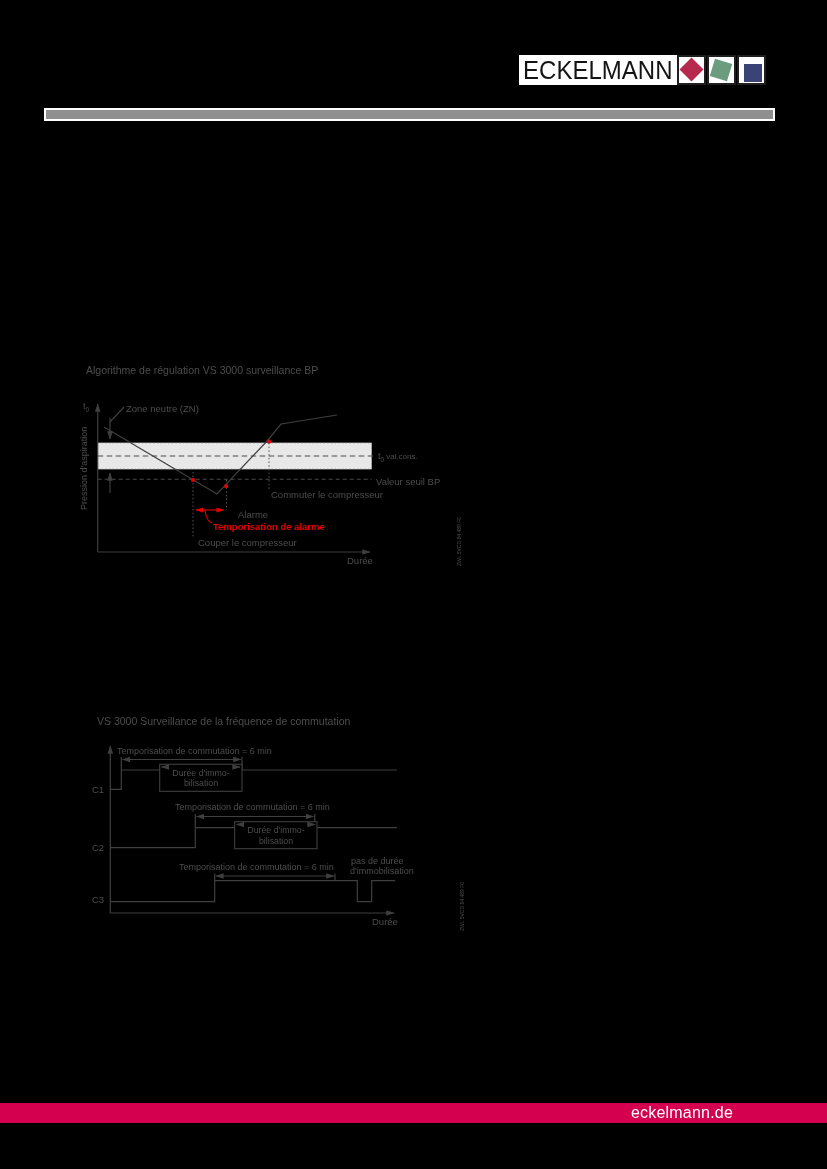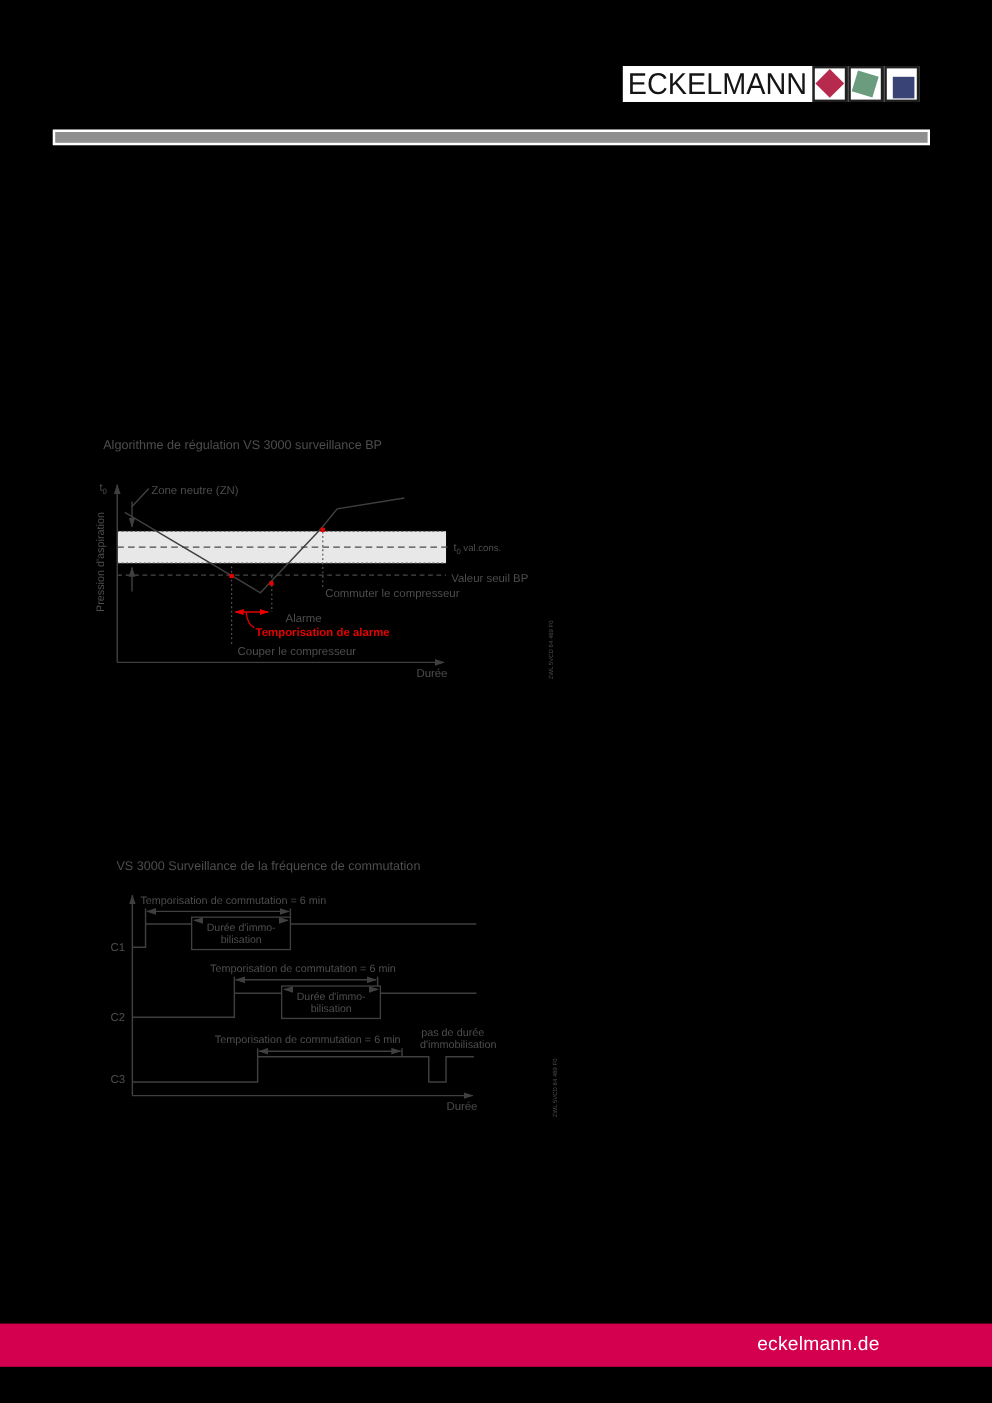--- a/index.html
+++ b/index.html
@@ -42,21 +42,21 @@
   svg{display:block;}
   svg text{fill:#4d4d4d;font-family:"Liberation Sans",sans-serif;}
   .gline{stroke:#3f3f3f;stroke-width:1.2;fill:none;}
   .dots{stroke:#555;stroke-width:1;stroke-dasharray:1.5 2.2;fill:none;}
   .dash{stroke:#4a4a4a;stroke-width:1.1;fill:none;}
   .red{fill:#e60000;}
   .redline{stroke:#e60000;stroke-width:1.1;fill:none;}
 
   
   .footer-bar{
-    left:0;top:1103px;width:827px;height:36px;
+    left:0;top:1103px;width:827px;height:20px;
     background:#d4004f;display:flex;align-items:center;justify-content:flex-end;
   }
   .footer-link{
     color:#fff;font-size:16px;margin-right:94px;letter-spacing:.2px;
   }
 </style>
 </head>
 <body>
 
 <div class="abs logo-text-box">

